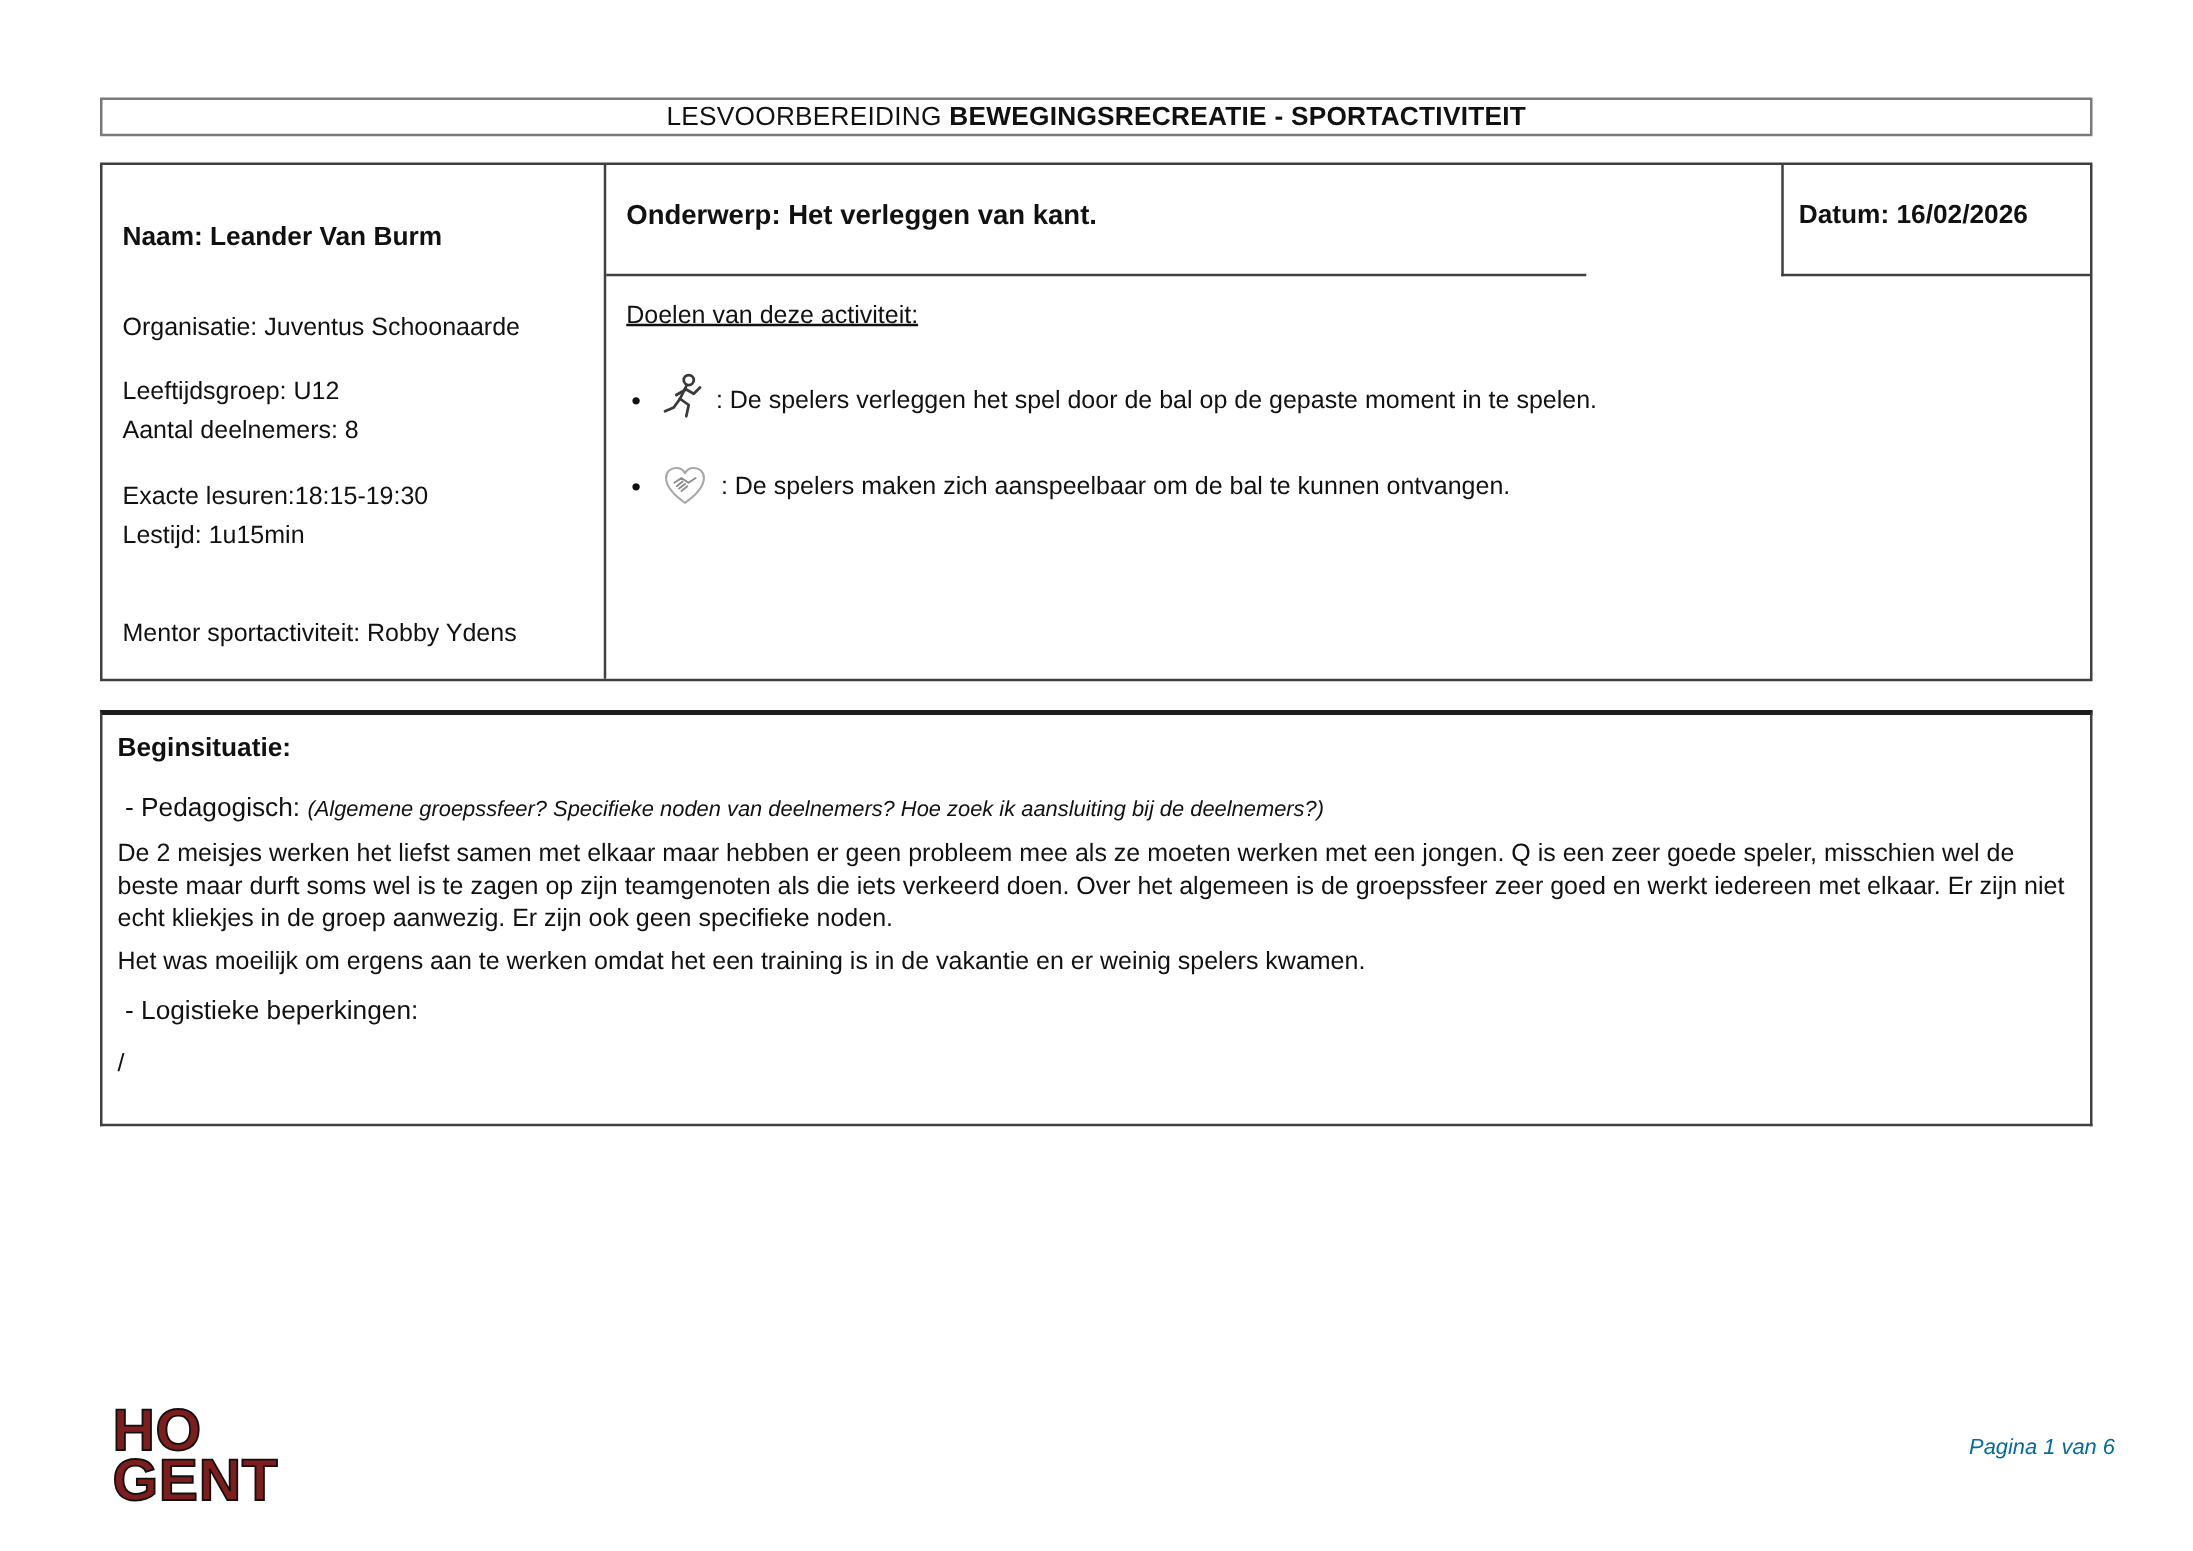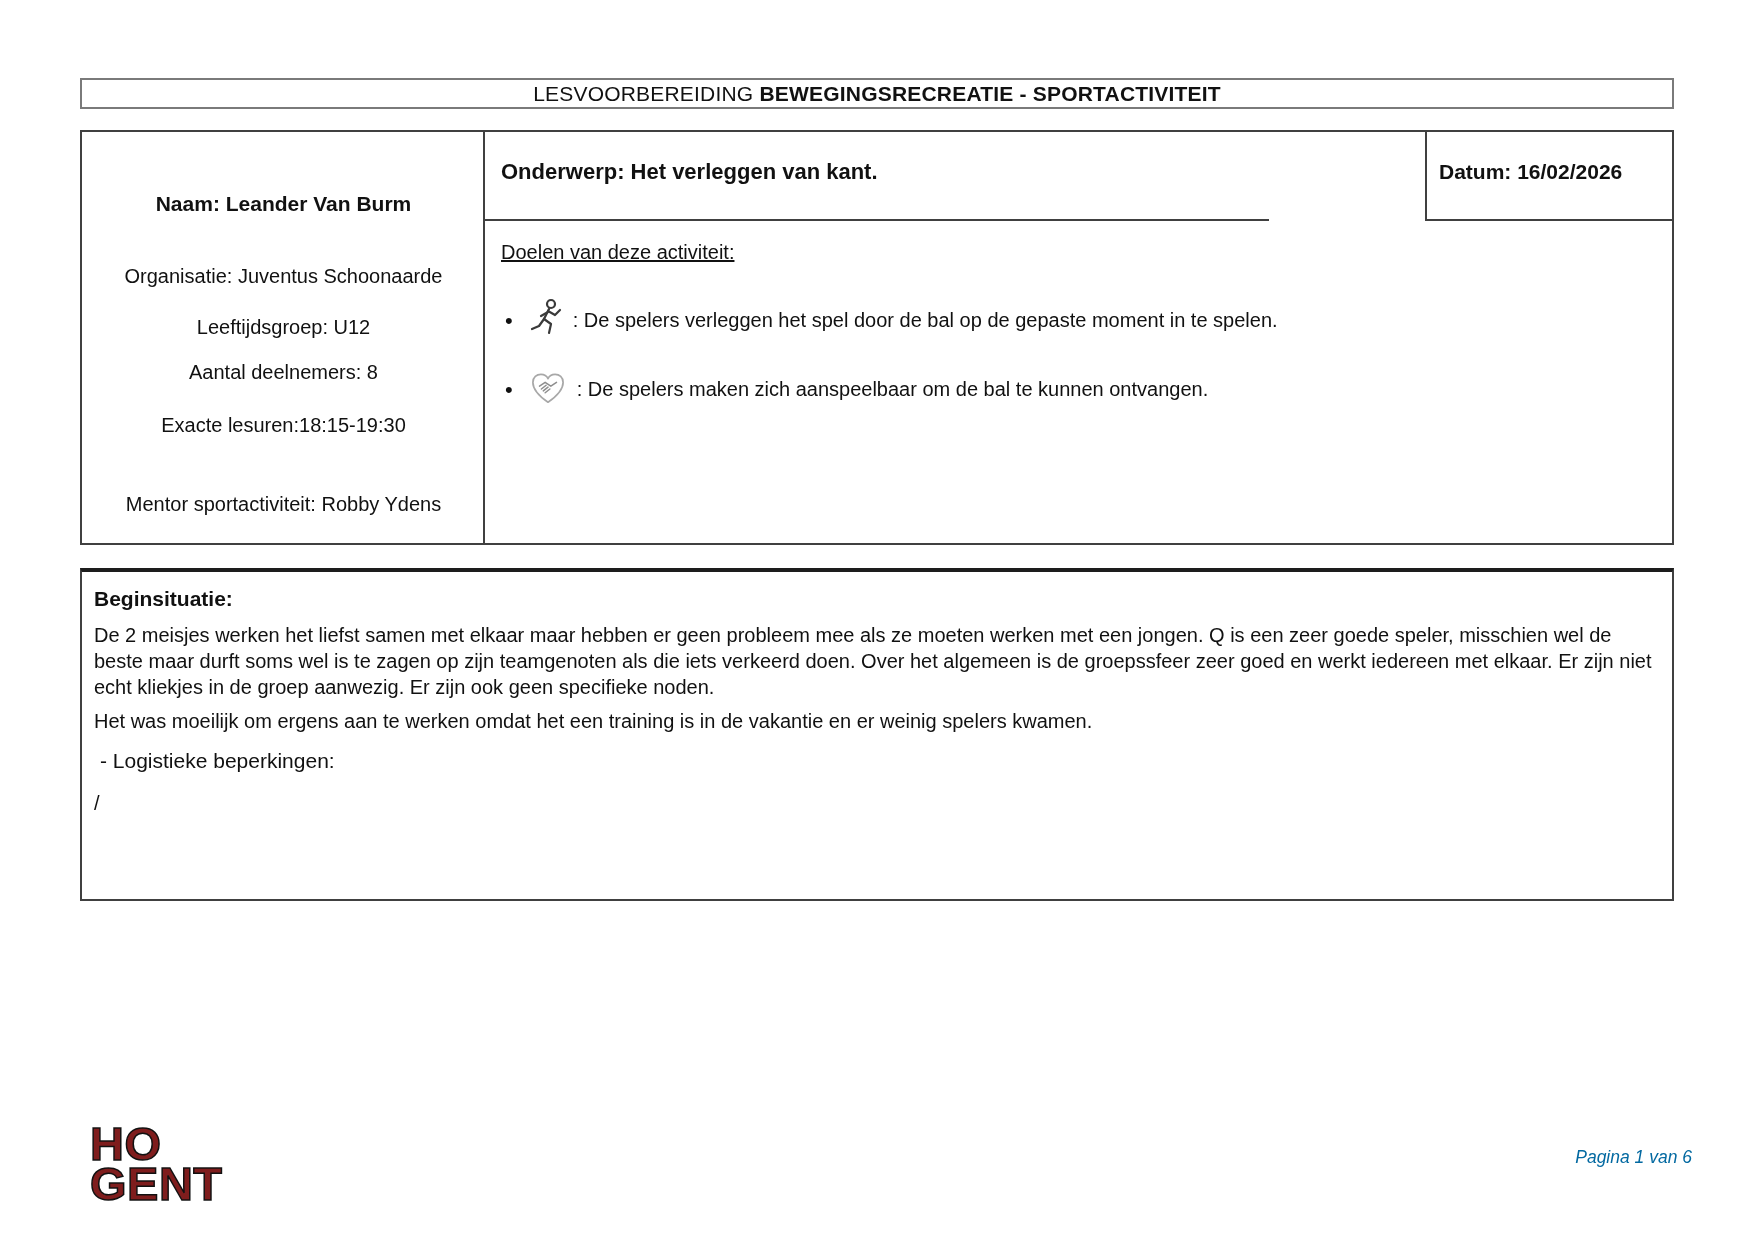--- a/index.html
+++ b/index.html
@@ -26,21 +26,21 @@
   .header-table {
     position: absolute; left: 80px; top: 130px; width: 1594px; height: 415px;
     border: 2px solid #404040;
   }
   .cell { position: absolute; font-size: 20px; line-height: 27px; }
   .cell-naam {
     left: 0; top: 0; width: 403px; height: 411px;
     border-right: 2px solid #404040;
     padding: 40px 10px 0 12px;
   }
-  .cell-naam p { margin: 18px; text-align: center; }
+  .cell-naam p { margin: 4px; }
   .p-naam { font-weight: bold; font-size: 21px; }
   .p-org { margin-top: 46px !important; }
   .p-leeft { margin-top: 24px !important; }
   .p-lesuren { margin-top: 26px !important; }
   .p-mentor { margin-top: 52px !important; }
 
   .cell-onderwerp {
     left: 403px; top: 0; width: 784px; height: 89px;
     border-bottom: 2px solid #404040;
     padding: 26px 10px 0 16px;
@@ -105,20 +105,21 @@
   </div>
 
   <div class="header-table">
 
     <div class="cell cell-naam">
       <p class="p-naam">Naam: Leander Van Burm</p>
       <p class="p-org">Organisatie: Juventus Schoonaarde</p>
       <p class="p-leeft">Leeftijdsgroep: U12</p>
       <p>Aantal deelnemers: 8</p>
       <p class="p-lesuren">Exacte lesuren:18:15-19:30</p>
+      <p>Lestijd: 1u15min</p>
       <p class="p-mentor">Mentor sportactiviteit: Robby Ydens</p>
     </div>
 
     <div class="cell cell-onderwerp">
       <span>Onderwerp: Het verleggen van kant.</span>
     </div>
 
     <div class="cell cell-datum">
       <span>Datum: 16/02/2026</span>
     </div>
@@ -155,20 +156,24 @@
           </svg>
         </span>
         <span class="goal-text">: De spelers maken zich aanspeelbaar om de bal te kunnen ontvangen.</span>
       </div>
     </div>
   </div>
 
   <div class="begin-box">
     <div class="begin-title">Beginsituatie:</div>
 
+    <div class="sub-line">
+      <span class="sub-label">- Pedagogisch: </span>
+      <span class="sub-hint">(Algemene groepssfeer? Specifieke noden van deelnemers? Hoe zoek ik aansluiting bij de deelnemers?)</span>
+    </div>
     <p class="body-par">De 2 meisjes werken het liefst samen met elkaar maar hebben er geen probleem mee als ze moeten werken met een jongen. Q is een zeer goede speler, misschien wel de beste maar durft soms wel is te zagen op zijn teamgenoten als die iets verkeerd doen. Over het algemeen is de groepssfeer zeer goed en werkt iedereen met elkaar. Er zijn niet echt kliekjes in de groep aanwezig. Er zijn ook geen specifieke noden.</p>
 
     <p class="body-par did-par">Het was moeilijk om ergens aan te werken omdat het een training is in de vakantie en er weinig spelers kwamen.</p>
 
     <div class="sub-line log-line">
       <span class="sub-label">- Logistieke beperkingen:</span>
     </div>
     <p class="body-par slash-par">/</p>
   </div>
 

